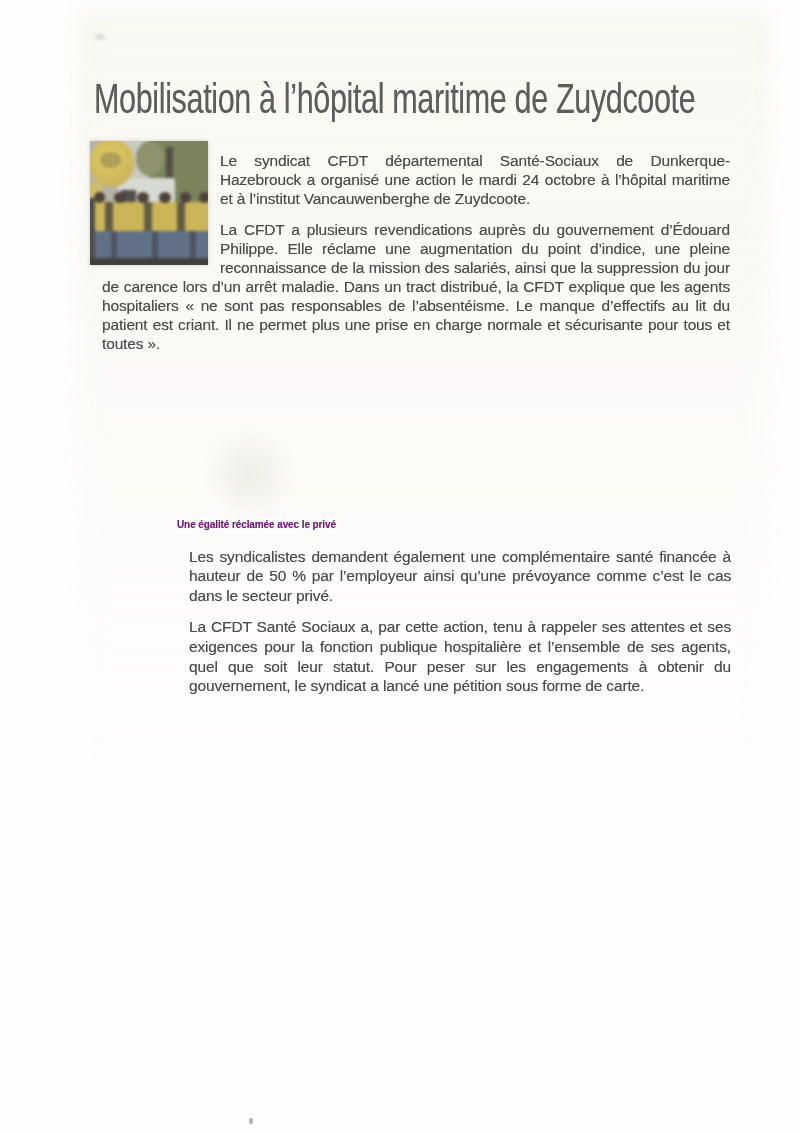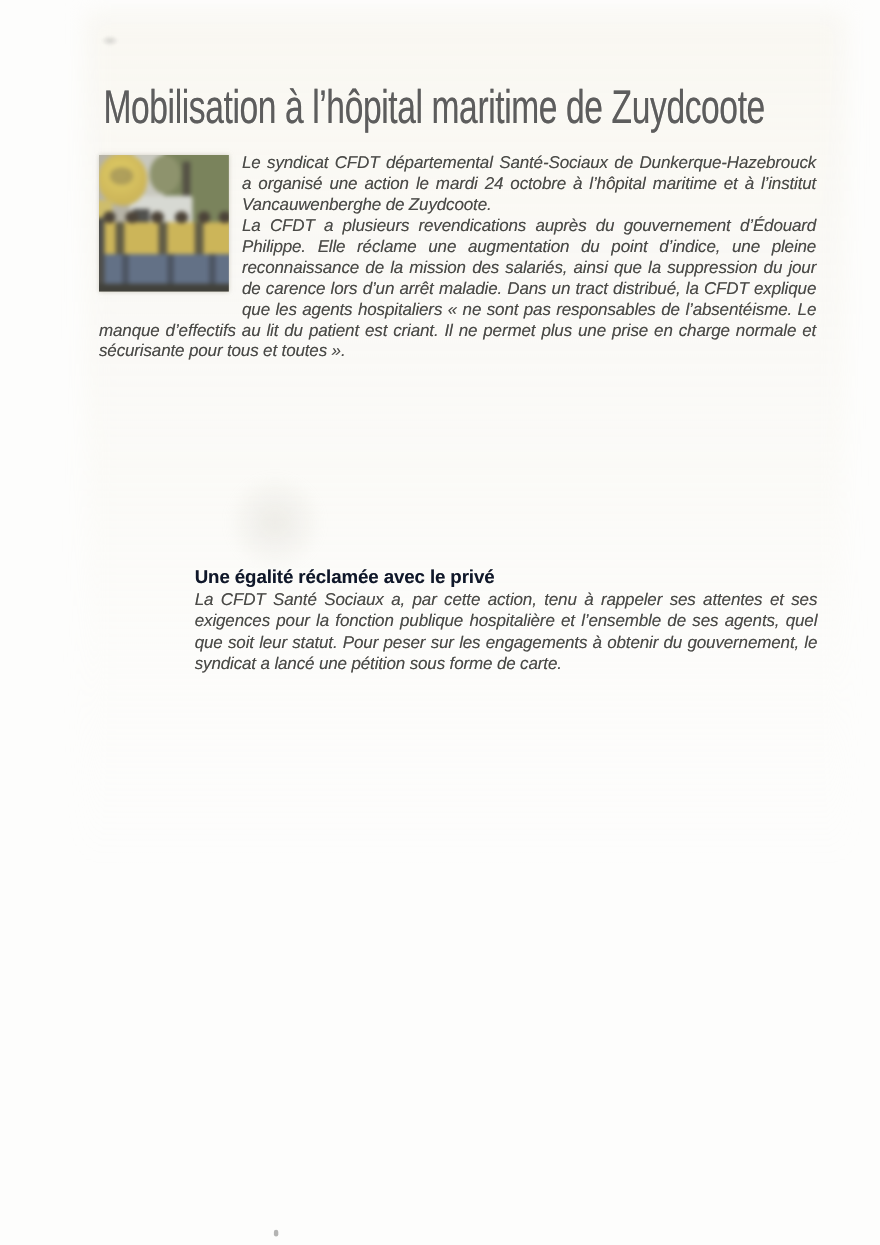--- a/index.html
+++ b/index.html
@@ -57,36 +57,36 @@
   }
 
   
   .copy {
     color: #4a4a47;
     font-size: 15.5px;
     letter-spacing: -0.15px;
     text-align: justify;
     text-shadow: 0 0 0.4px rgba(74,74,71,0.5);
   }
-  .copy p { margin: 0; font-style: italic; }
+  .copy p { margin: 12px; }
 
   .section1 {
     position: absolute;
     left: 90px; top: 139px; width: 652px;
     line-height: 19px;
   }
   .section2 {
     position: absolute;
     left: 177px; top: 515px; width: 566px;
     line-height: 19.6px;
   }
   .section2 h2 {
-    font-size: 17px;
+    font-size: 10px;
     font-weight: 700;
-    color: #0f172a;
+    color: #701a75;
     letter-spacing: -0.1px;
     margin: 0 0 1px 0;
     text-align: left;
   }
 
   
   .photo {
     float: left;
     width: 118px; height: 124px;
     margin: 2px 12px 12px 0;
@@ -157,16 +157,17 @@
         <div class="ph ph-left-fig"></div>
         <div class="ph ph-bottom"></div>
       </div>
     </div>
     <p>Le syndicat CFDT départemental Santé-Sociaux de Dunkerque-Hazebrouck a organisé une action le mardi 24 octobre à l’hôpital maritime et à l’institut Vancauwenberghe de Zuydcoote.</p>
     <p>La CFDT a plusieurs revendications auprès du gouvernement d’Édouard Philippe. Elle réclame une augmentation du point d’indice, une pleine reconnaissance de la mission des salariés, ainsi que la suppression du jour de carence lors d’un arrêt maladie. Dans un tract distribué, la CFDT explique que les agents hospitaliers « ne sont pas responsables de l’absentéisme. Le manque d’effectifs au lit du patient est criant. Il ne permet plus une prise en charge normale et sécurisante pour tous et toutes ».</p>
   </div>
 
   <div class="section2 copy">
     <h2>Une égalité réclamée avec le privé</h2>
+    <p>Les syndicalistes demandent également une complémentaire santé financée à hauteur de 50 % par l’employeur ainsi qu’une prévoyance comme c’est le cas dans le secteur privé.</p>
     <p>La CFDT Santé Sociaux a, par cette action, tenu à rappeler ses attentes et ses exigences pour la fonction publique hospitalière et l’ensemble de ses agents, quel que soit leur statut. Pour peser sur les engagements à obtenir du gouvernement, le syndicat a lancé une pétition sous forme de carte.</p>
   </div>
 
 </div>
 
 </body></html>

